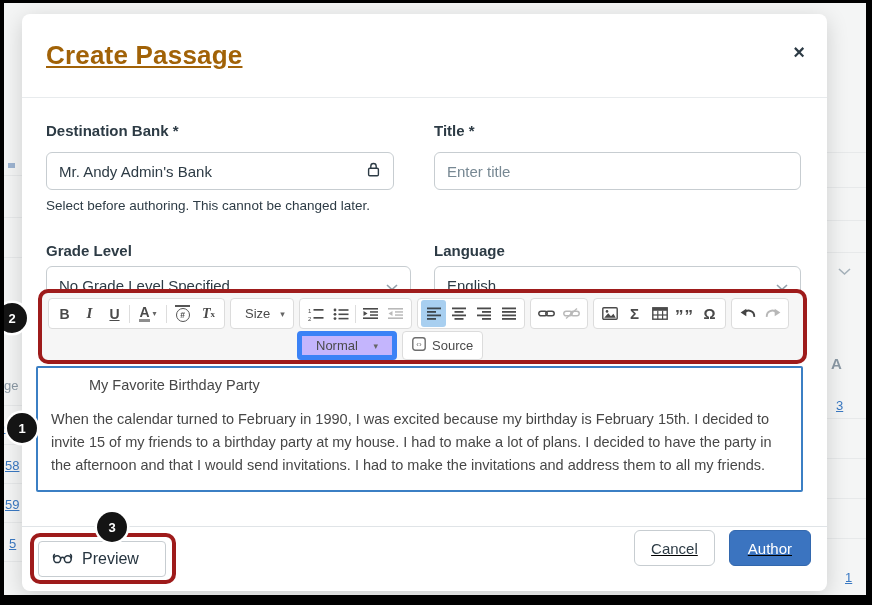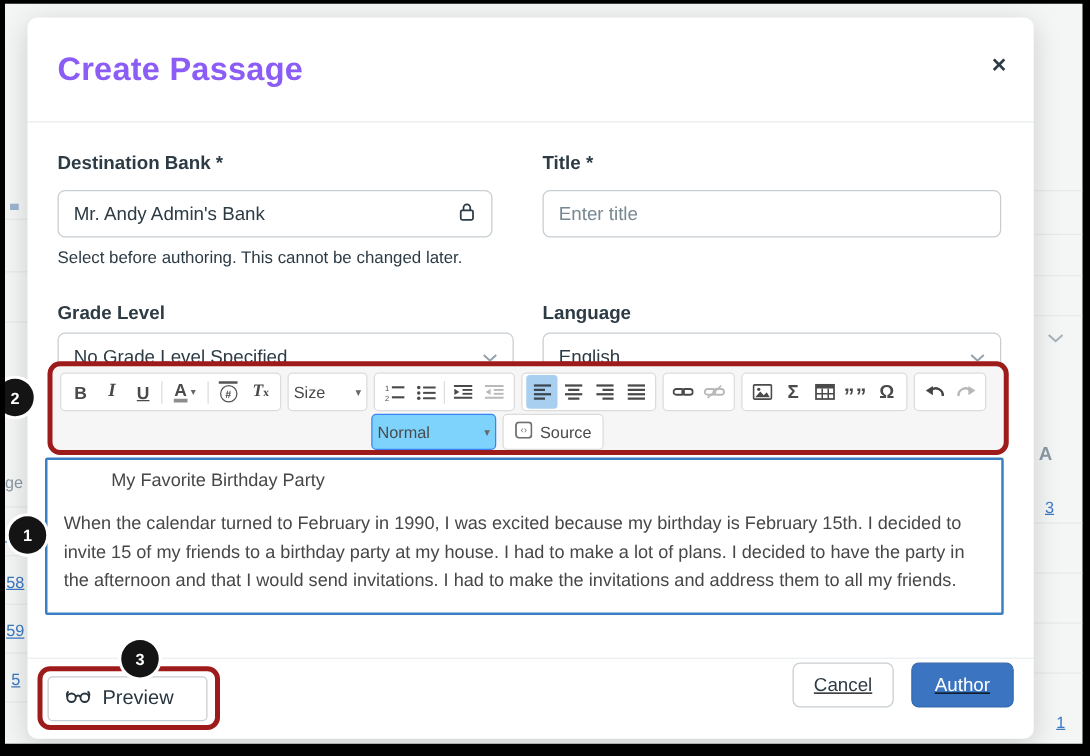--- a/index.html
+++ b/index.html
@@ -20,21 +20,21 @@
   .bg-chevron { position:absolute; }
 
   
   .modal {
     position:absolute; left:18px; top:11px; width:805px; height:577px;
     background:#fff; border-radius:8px; box-shadow:0 5px 22px rgba(0,0,0,.16);
   }
   .modal-header { position:relative; height:84px; border-bottom:1px solid #e8ebed; }
   .modal-title {
     position:absolute; left:24px; top:26px; font-size:26px; font-weight:600;
-    color:#8b5cf6; letter-spacing:.2px;
+    color:#a16207; letter-spacing:.2px;text-decoration:underline;
   }
   .close-btn {
     position:absolute; right:22px; top:28px; font-size:20px; font-weight:700;
     color:#2d3b45; cursor:pointer; line-height:1;
   }
   .fld-label { position:absolute; font-size:15px; font-weight:700; color:#2d3b45; }
   .input-box {
     position:absolute; height:38px; background:#fff; border:1px solid #c7cdd1;
     border-radius:6px; display:flex; align-items:center; padding:0 12px;
     font-size:15px; color:#2d3b45;
@@ -71,24 +71,24 @@
   .b-acolor .a { font-size:14px; font-weight:700; border-bottom:3px solid #8d8d8d; line-height:1.05; }
   .b-acolor .car { font-size:8px; color:#666; margin-left:3px; }
   .b-circlehash { flex-direction:column; width:27px; }
   .b-circlehash .over { width:15px; height:2px; background:#555; margin-bottom:1px; }
   .b-circlehash .circ {
     width:14px; height:14px; border:1.4px solid #555; border-radius:50%;
     display:flex; align-items:center; justify-content:center; font-size:8.5px; font-weight:700;
   }
   .b-removefmt { font-family:"Liberation Serif", serif; font-style:italic; font-weight:700; font-size:14px; }
   .b-removefmt sub { font-size:9px; font-style:normal; }
-  .dd { display:flex; align-items:center; justify-content:space-between; padding:0 4px; font-size:13px; color:#4a4a4a; cursor:pointer; }
+  .dd { display:flex; align-items:center; justify-content:space-between; padding:0 14px; font-size:13px; color:#4a4a4a; cursor:pointer; }
   .dd .car { font-size:9px; color:#666; margin-left:10px; }
   .dd-size { width:64px; height:31px; }
-  .dd-normal { width:100px; height:29px; background:#7dd3fc; border:1px solid #3b82f6; border-radius:4px; }
+  .dd-normal { width:100px; height:29px; background:#c4b5fd; border:5px solid #3b82f6; border-radius:4px; }
   .b-quote { font-size:17px; font-weight:800; letter-spacing:1px; line-height:.6; padding-top:7px; }
   .b-sigma, .b-omega { font-size:15px; font-weight:700; }
   .src-btn { display:flex; align-items:center; gap:6px; padding:0 9px; font-size:13px; color:#4a4a4a; cursor:pointer; }
 
   
   .editor {
     position:absolute; left:14px; top:352px; width:767px; height:126px;
     border:2px solid #3b7fc4; border-radius:2px; background:#fff;
     padding:9px 13px; z-index:5; overflow:hidden;
   }

